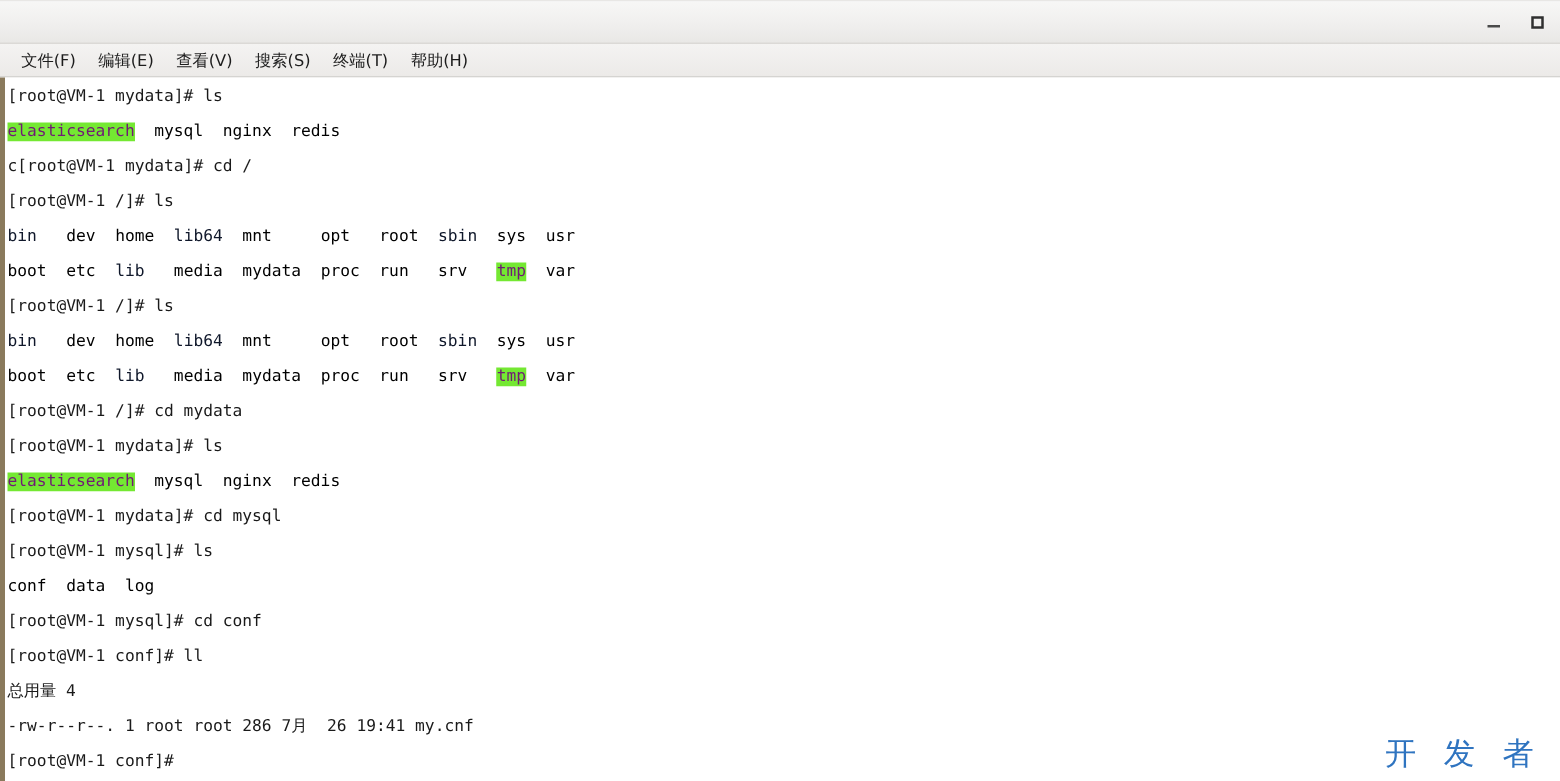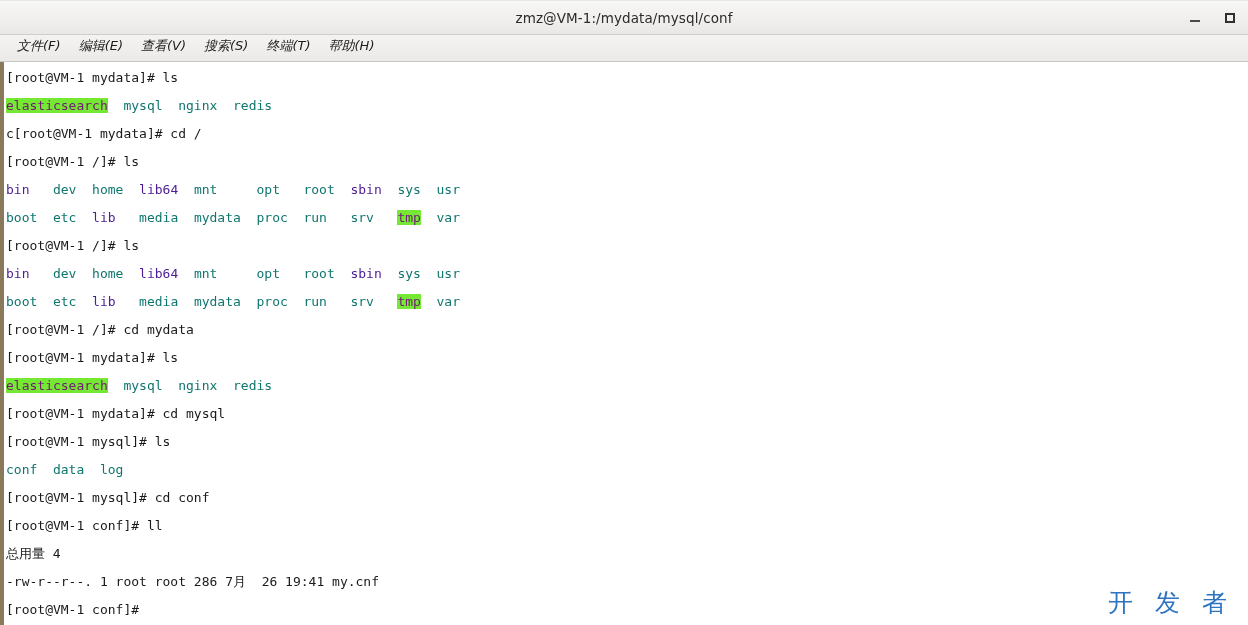--- a/index.html
+++ b/index.html
@@ -68,24 +68,23 @@
     border: 2px solid #2f2f2f;
     box-sizing: border-box;
   }
 
   
   #menubar {
     height: 27px;
     background: linear-gradient(to bottom, #f4f3f2 0%, #eceae8 100%);
     border-bottom: 1px solid #c9c7c3;
     display: flex;
-    align-items: flex-start;
+    align-items: flex-end;
     padding-left: 8px;
     box-sizing: border-box;
-    font-style: italic;
   }
   .menu-item {
     font-family: "DejaVu Sans", sans-serif;
     font-size: 13px;
     color: #1c1c1c;
     padding: 2px 9px 3px 9px;
     white-space: nowrap;
     cursor: default;
   }
 
@@ -102,22 +101,22 @@
   #screen {
     font-family: "DejaVu Sans Mono", monospace;
     font-size: 13px;
     line-height: 28px;
     color: #1a1a1a;
     white-space: pre;
     padding-left: 2px;
     letter-spacing: 0px;
   }
   .ln { height: 28px; }
-  .dir   { color: #0f766e; }   
-  .link  { color: #4c1d95; }   
+  .dir   { color: #000000; }   
+  .link  { color: #0f172a; }   
   .sticky{ color: #701a75; background: #74e832; } 
   .plain { color: #1a1a1a; }
 
   
   #watermark {
     position: absolute;
     right: 14px;
     bottom: 8px;
     text-align: left;
     pointer-events: none;
@@ -138,21 +137,20 @@
     line-height: 24px;
     letter-spacing: 0.3px;
   }
 </style>
 </head>
 <body>
 
 <div id="window">
 
   <div id="titlebar">
-    <span id="title-text">zmz@VM-1:/mydata/mysql/conf</span>
     <div class="win-buttons">
       <div class="win-btn">
         <span class="min-glyph"></span>
       </div>
       <div class="win-btn">
         <span class="max-glyph"></span>
       </div>
     </div>
   </div>
 

